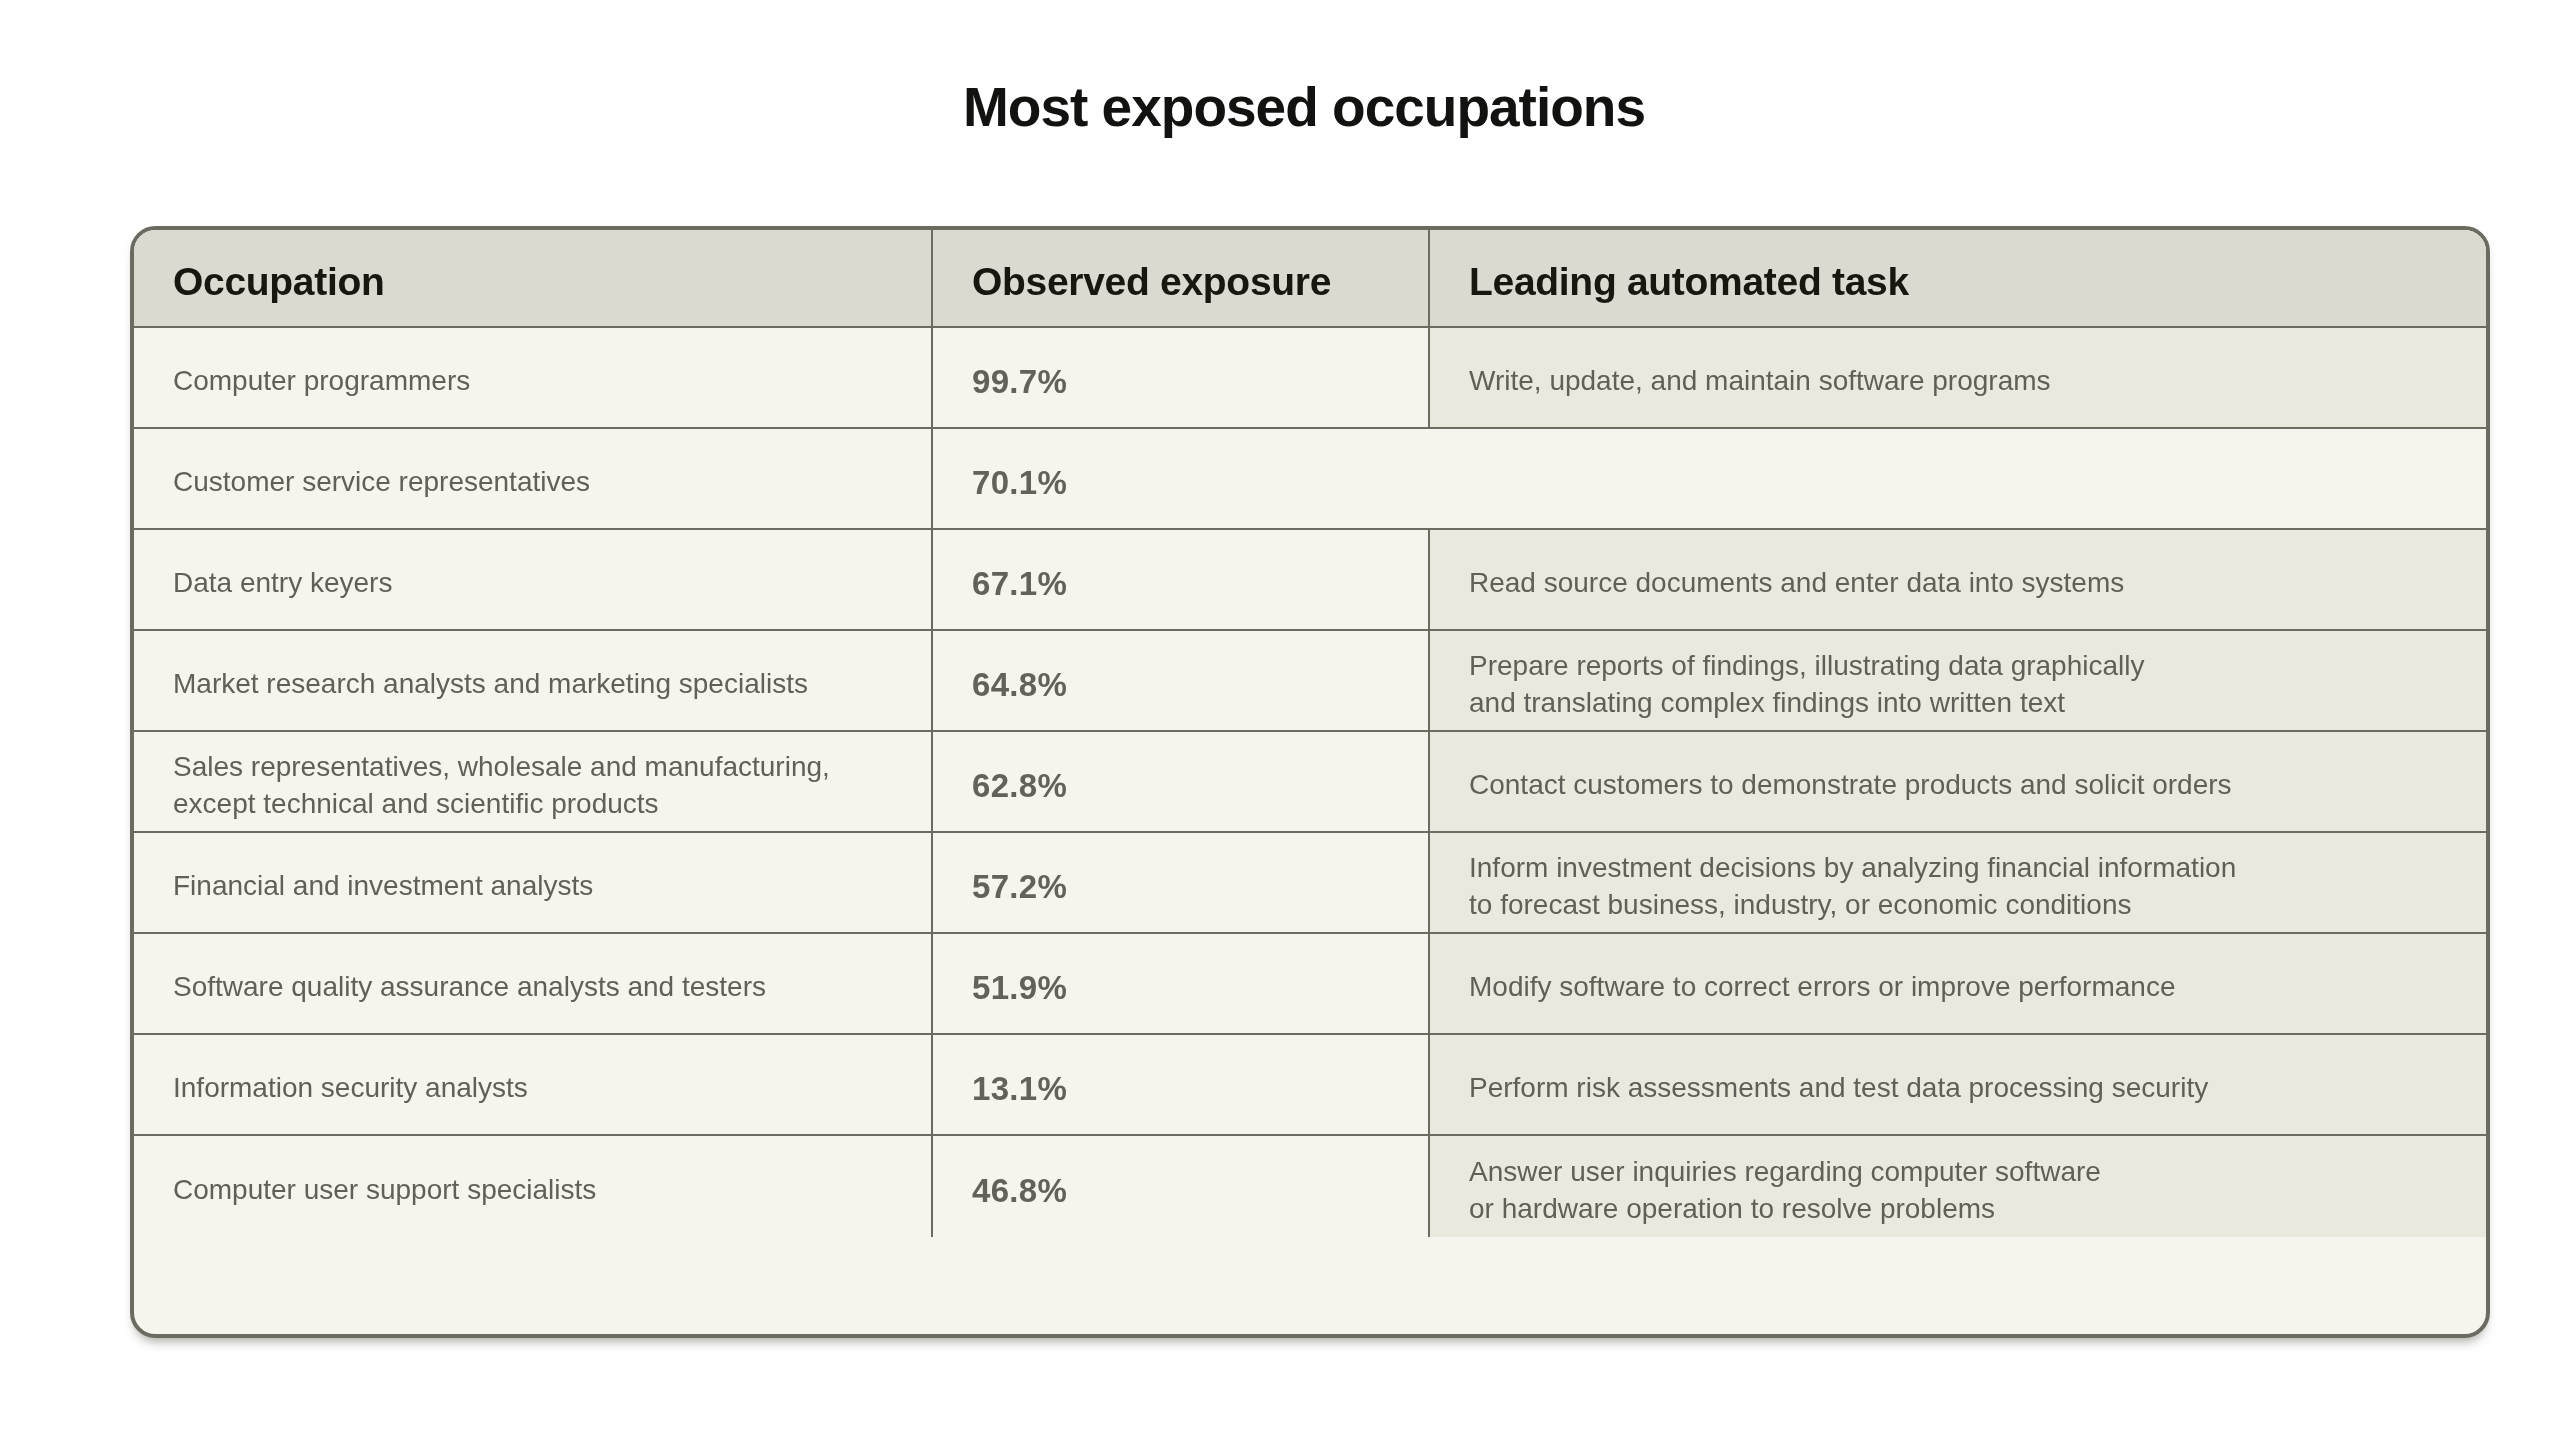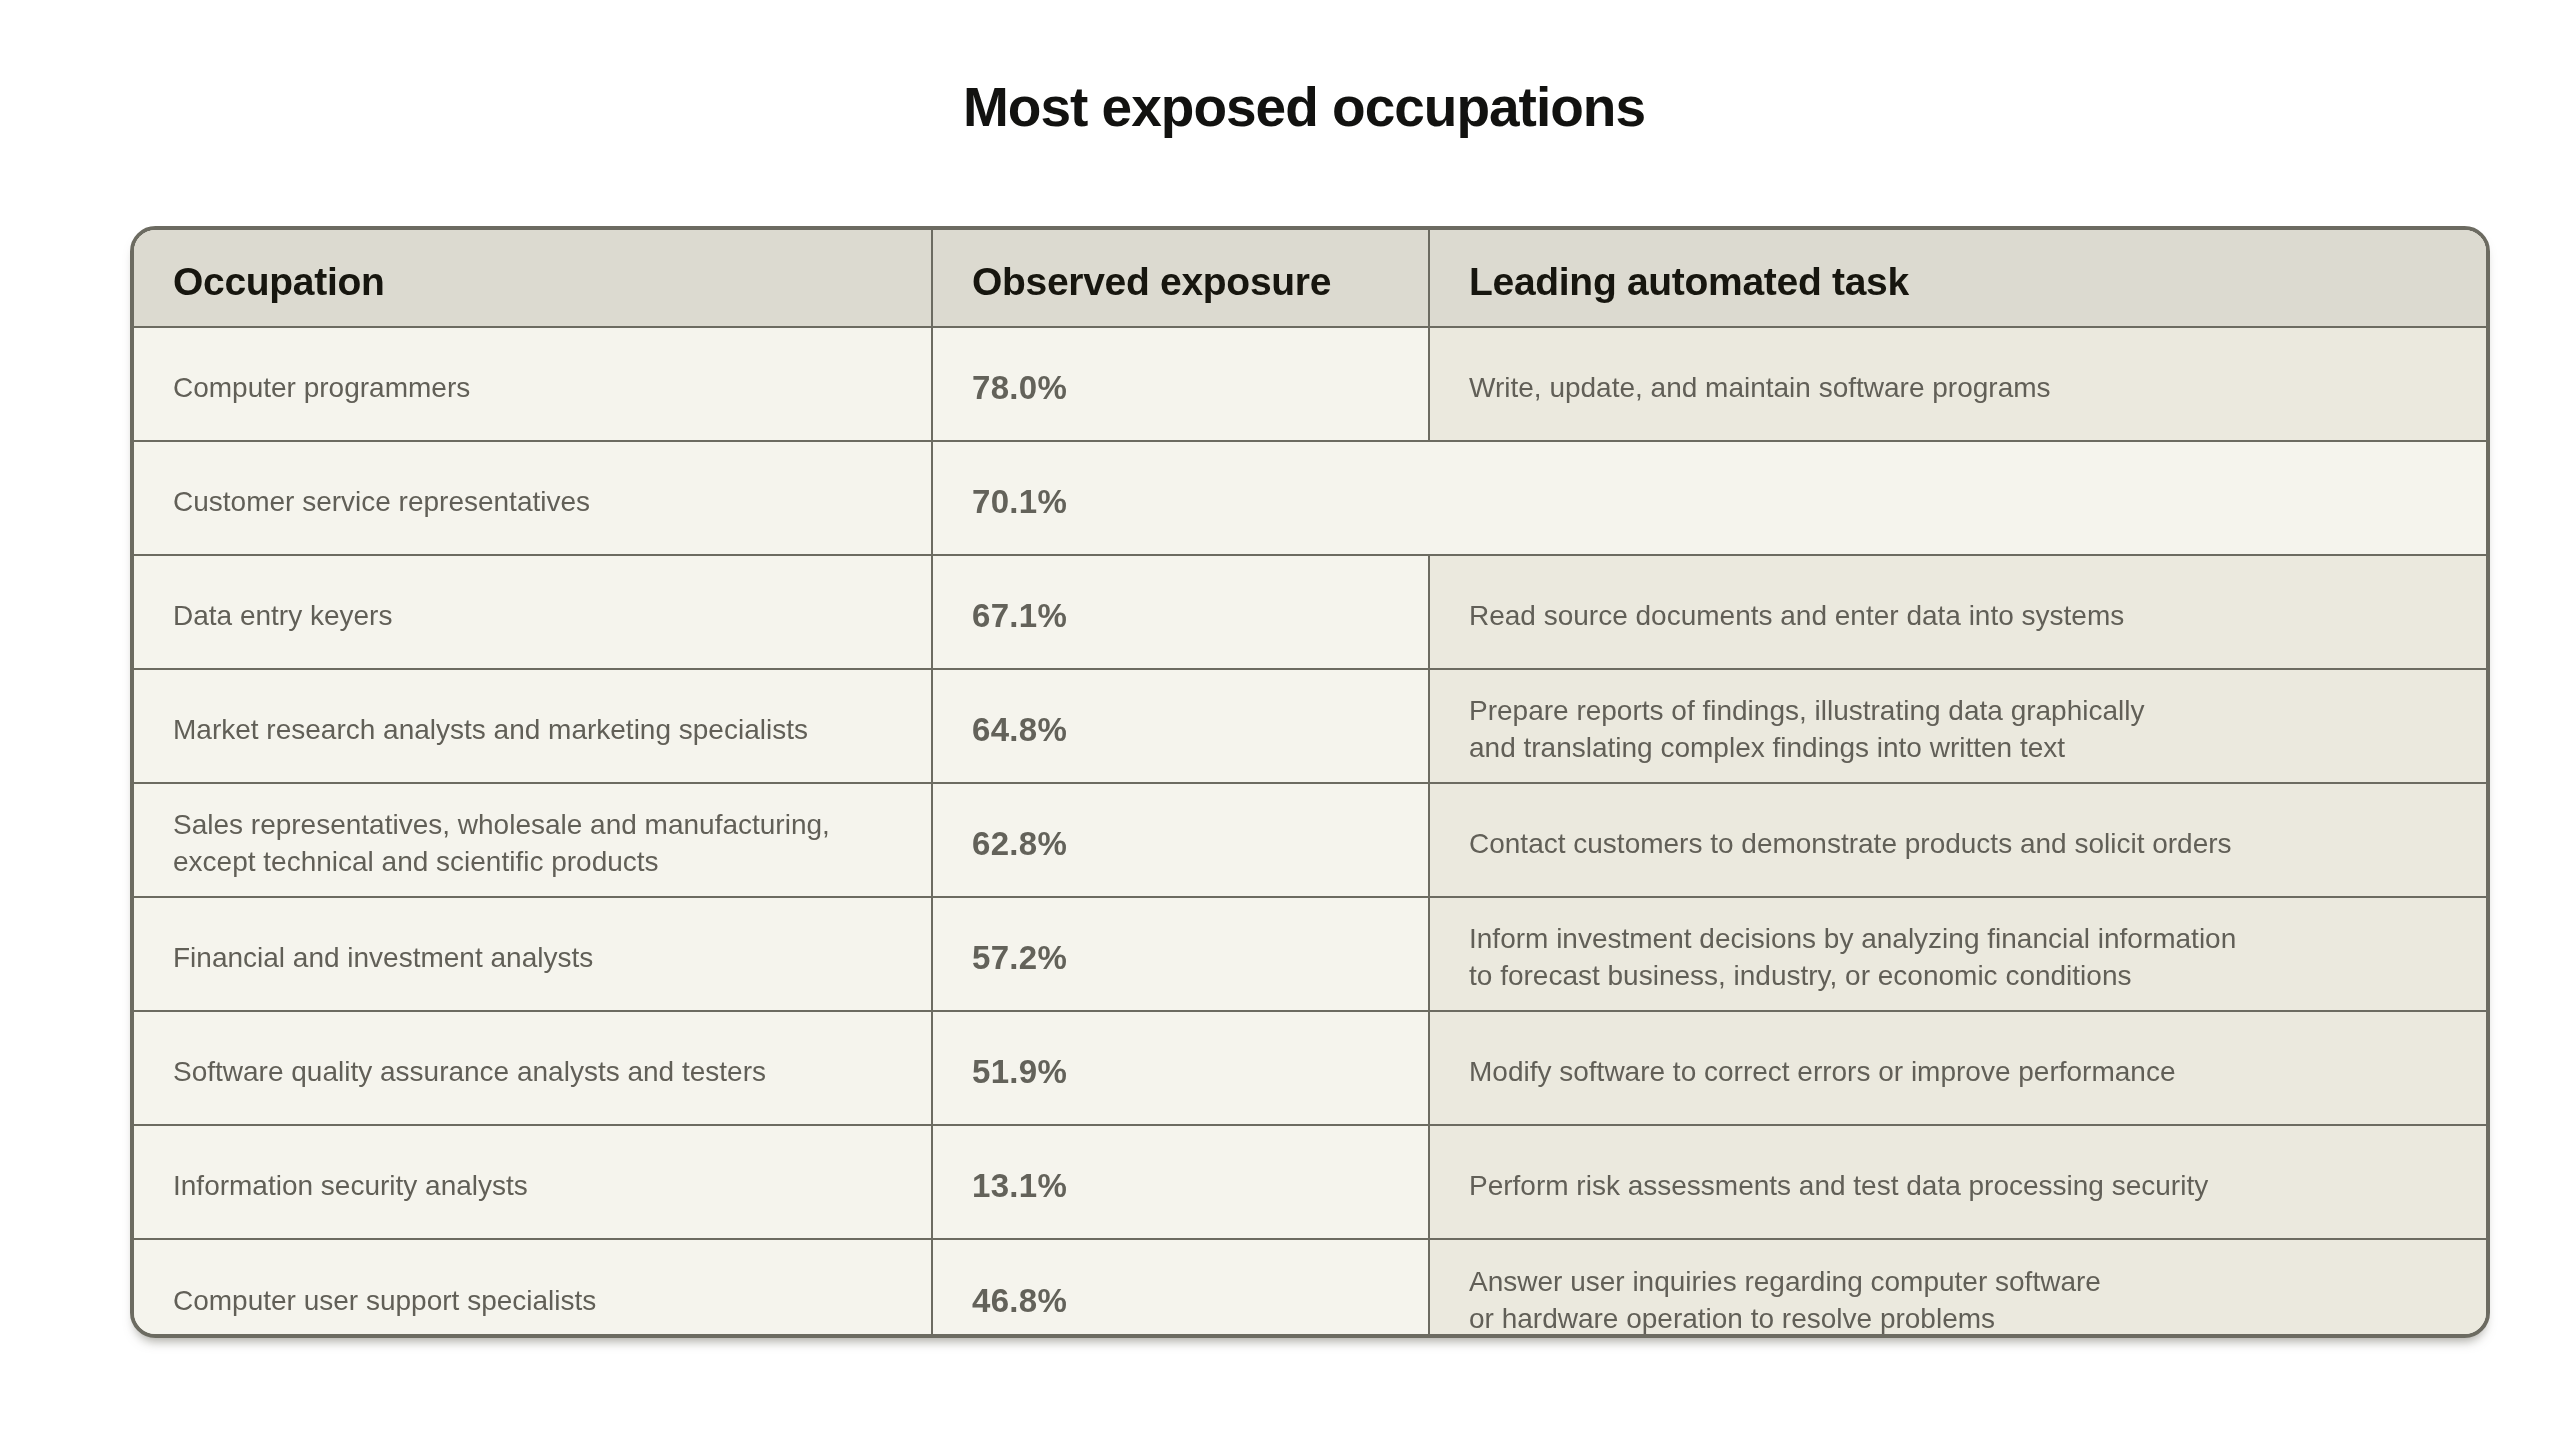--- a/index.html
+++ b/index.html
@@ -43,21 +43,21 @@
     box-shadow: 0 8px 10.7px -5.4px rgba(95, 93, 80, 0.55);
   }
   .tr {
     display: grid;
     grid-template-columns: 799px 497px 1056px;
     box-sizing: border-box;
     border-bottom: 2.7px solid #6C6B61;
   }
   .tr:last-child { border-bottom: none; border-radius: 6px; }
   .thead-row { height: 98px; background: #DCDAD0; }
-  .data-row  { height: 114px; }
+  .data-row  { height: 101px; }
   .td, .th {
     box-sizing: border-box;
     display: flex;
     align-items: center;
     border-right: 2.7px solid #6C6B61;
     padding: 8px 34px 0 39px;
     white-space: pre-line;
   }
   .td:last-child, .th:last-child { border-right: none; }
   .th {
@@ -92,21 +92,21 @@
   <div class="exposure-table">
 
     <div class="tr thead-row">
       <div class="th">Occupation</div>
       <div class="th">Observed exposure</div>
       <div class="th">Leading automated task</div>
     </div>
 
     <div class="tr data-row">
       <div class="td cell-occupation">Computer programmers</div>
-      <div class="td cell-exposure">78.0%</div>
+      <div class="td cell-exposure">99.7%</div>
       <div class="td cell-task">Write, update, and maintain software programs</div>
     </div>
 
     <div class="tr data-row">
       <div class="td cell-occupation">Customer service representatives</div>
       <div class="td cell-exposure">70.1%</div>
     </div>
 
     <div class="tr data-row">
       <div class="td cell-occupation">Data entry keyers</div>

